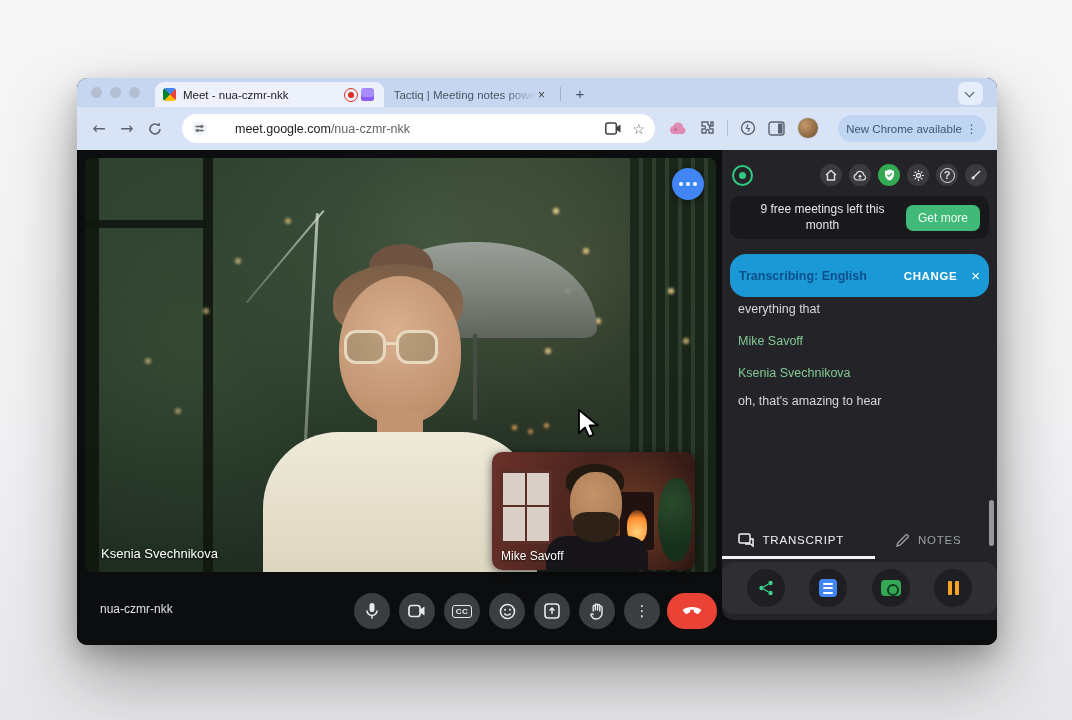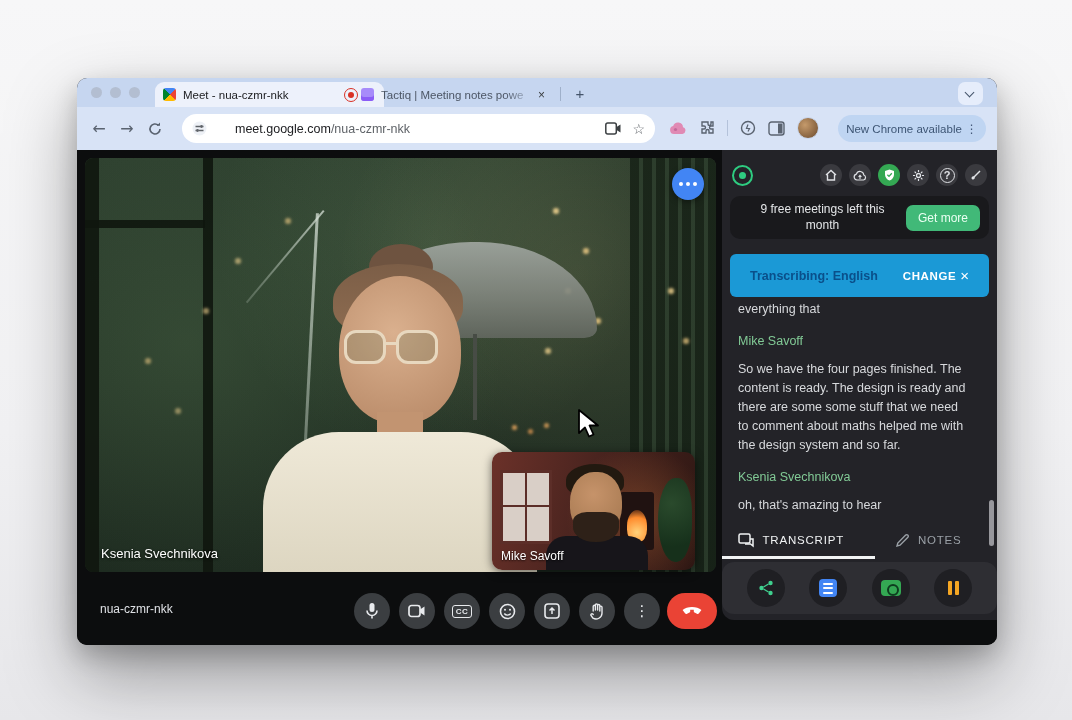--- a/index.html
+++ b/index.html
@@ -7,21 +7,21 @@
   body { font-family:"Liberation Sans","DejaVu Sans",sans-serif; background:linear-gradient(180deg,#f7f7f8 0%,#f1f1f3 60%,#e7e7ea 100%); position:relative; }
 
   .window { position:absolute; left:77px; top:78px; width:920px; height:567px; border-radius:10px; overflow:hidden; box-shadow:0 30px 70px rgba(0,0,0,.35), 0 10px 24px rgba(0,0,0,.2); background:#0d0d0f; }
 
   
   .tabstrip { position:relative; height:29px; background:#c6d6f0; }
   .traffic { position:absolute; left:14px; top:9px; display:flex; gap:8px; }
   .traffic span { width:11px; height:11px; border-radius:50%; background:#b3bed1; }
   .tab { position:absolute; top:4px; height:25px; display:flex; align-items:center; padding:0 8px; font-size:11.5px; }
   .tab.active { left:78px; width:229px; background:#edf1fb; border-radius:9px 9px 0 0; color:#202124; }
-  .tab.inactive { left:276px; width:202px; color:#4c5665; }
+  .tab.inactive { left:276px; width:202px; color:#4c5665;text-align:right; }
   .tab .title { flex:1; white-space:nowrap; overflow:hidden; -webkit-mask-image:linear-gradient(90deg,#000 80%,transparent); mask-image:linear-gradient(90deg,#000 80%,transparent); }
   .favicon-meet { width:13px; height:13px; border-radius:3px; margin-right:7px; flex:none;
     background:conic-gradient(from 45deg,#ea4335 0 25%,#ffba00 0 50%,#00832d 0 75%,#4285f4 0 100%); }
   .favicon-tactiq { width:13px; height:13px; border-radius:3px; margin-right:7px; flex:none; background:#a78bfa; box-shadow:inset 0 -4px 0 #8b5cf6; }
   .rec-dot { width:14px; height:14px; border:1.5px solid #d93025; border-radius:50%; display:flex; align-items:center; justify-content:center; margin:0 7px 0 4px; flex:none; }
   .rec-dot i { width:6px; height:6px; border-radius:50%; background:#d93025; }
   .tab-close { font-size:12px; color:#3c4043; padding:0 2px; cursor:default; flex:none; }
   .tab-div { position:absolute; left:483px; top:9px; width:1px; height:14px; background:#9fb0ca; }
   .newtab-btn { position:absolute; left:492px; top:5px; width:22px; height:22px; border-radius:6px; text-align:center; line-height:21px; font-size:15px; color:#44546a; }
   .strip-chevron { position:absolute; right:14px; top:4px; width:25px; height:23px; border-radius:7px; background:#e6edfb; }
@@ -115,21 +115,21 @@
   .sb-header { position:absolute; left:10px; right:10px; top:10px; height:30px; display:flex; align-items:center; }
   .tq-logo { width:21px; height:21px; border:2.5px solid #2ecc80; border-radius:50%; display:flex; align-items:center; justify-content:center; }
   .tq-logo i { width:7px; height:7px; border-radius:50%; background:#2ecc80; }
   .sb-icons { margin-left:auto; display:flex; gap:7px; align-items:center; }
   .sb-ic { width:22px; height:22px; border-radius:50%; background:#3a3a3f; display:flex; align-items:center; justify-content:center; color:#dfe1e5; }
   .sb-ic.shield { background:#34a853; }
   .sb-ic .q { font-size:11px; font-weight:bold; border:1.3px solid #dfe1e5; border-radius:50%; width:15px; height:15px; line-height:13px; text-align:center; }
   .quota-card { position:absolute; left:8px; right:8px; top:46px; height:43px; background:#19191c; border-radius:10px; display:flex; align-items:center; padding:0 9px; }
   .quota-text { flex:1; text-align:center; font-size:12px; color:#e4e6e8; line-height:1.3; padding:0 4px; }
   .get-more { flex:none; background:#41b978; color:#eafff2; font-size:12px; padding:6px 12px; border-radius:7px; }
-  .banner { position:absolute; left:8px; right:8px; top:104px; height:43px; background:#1b99d6; border-radius:6px; display:flex; align-items:center; padding:0 20px; gap:0; }
+  .banner { position:absolute; left:8px; right:8px; top:104px; height:43px; background:#1b99d6; border-radius:16px; display:flex; align-items:center; padding:0 9px; gap:10px; }
   .banner .status { font-size:12.5px; font-weight:bold; color:#0a4f8a; flex:1; }
   .banner .change { font-size:11.5px; font-weight:bold; color:#fff; letter-spacing:.6px; }
   .banner .bclose { font-size:15px; color:#fff; margin-left:4px; }
   .transcript { position:absolute; left:16px; right:26px; top:150px; font-size:12.5px; color:#d7d9dc; line-height:1.52; }
   .transcript .speaker { color:#81c995; margin:13px 0 9px; }
   .transcript .utter { margin-bottom:12px; }
   .sb-scroll { position:absolute; right:3px; top:350px; width:5px; height:46px; border-radius:3px; background:#97979c; }
   .sb-tabs { position:absolute; left:0; right:0; top:374px; height:32px; display:flex; }
   .sb-tab { width:50%; display:flex; align-items:center; justify-content:center; gap:8px; font-size:11.5px; letter-spacing:.8px; color:#9aa0a6; }
   .sb-tab.active { color:#f1f3f4; }
@@ -361,21 +361,20 @@
 
       <div class="banner">
         <span class="status">Transcribing: English</span>
         <span class="change">CHANGE</span>
         <span class="bclose">×</span>
       </div>
 
       <div class="transcript">
         <div class="utter">everything that</div>
         <div class="speaker">Mike Savoff</div>
-        <div class="utter">So we have the four pages finished. The content is ready. The design is ready and there are some some stuff that we need to comment about maths helped me with the design system and so far.</div>
         <div class="speaker">Ksenia Svechnikova</div>
         <div class="utter">oh, that's amazing to hear</div>
       </div>
 
       <div class="sb-scroll"></div>
 
       <div class="sb-tabs">
         <div class="sb-tab active">
           <svg width="17" height="15" viewBox="0 0 17 15">
               <rect x="1" y="1" width="11" height="9" rx="1.5" fill="none" stroke="#f1f3f4" stroke-width="1.5"></rect>

